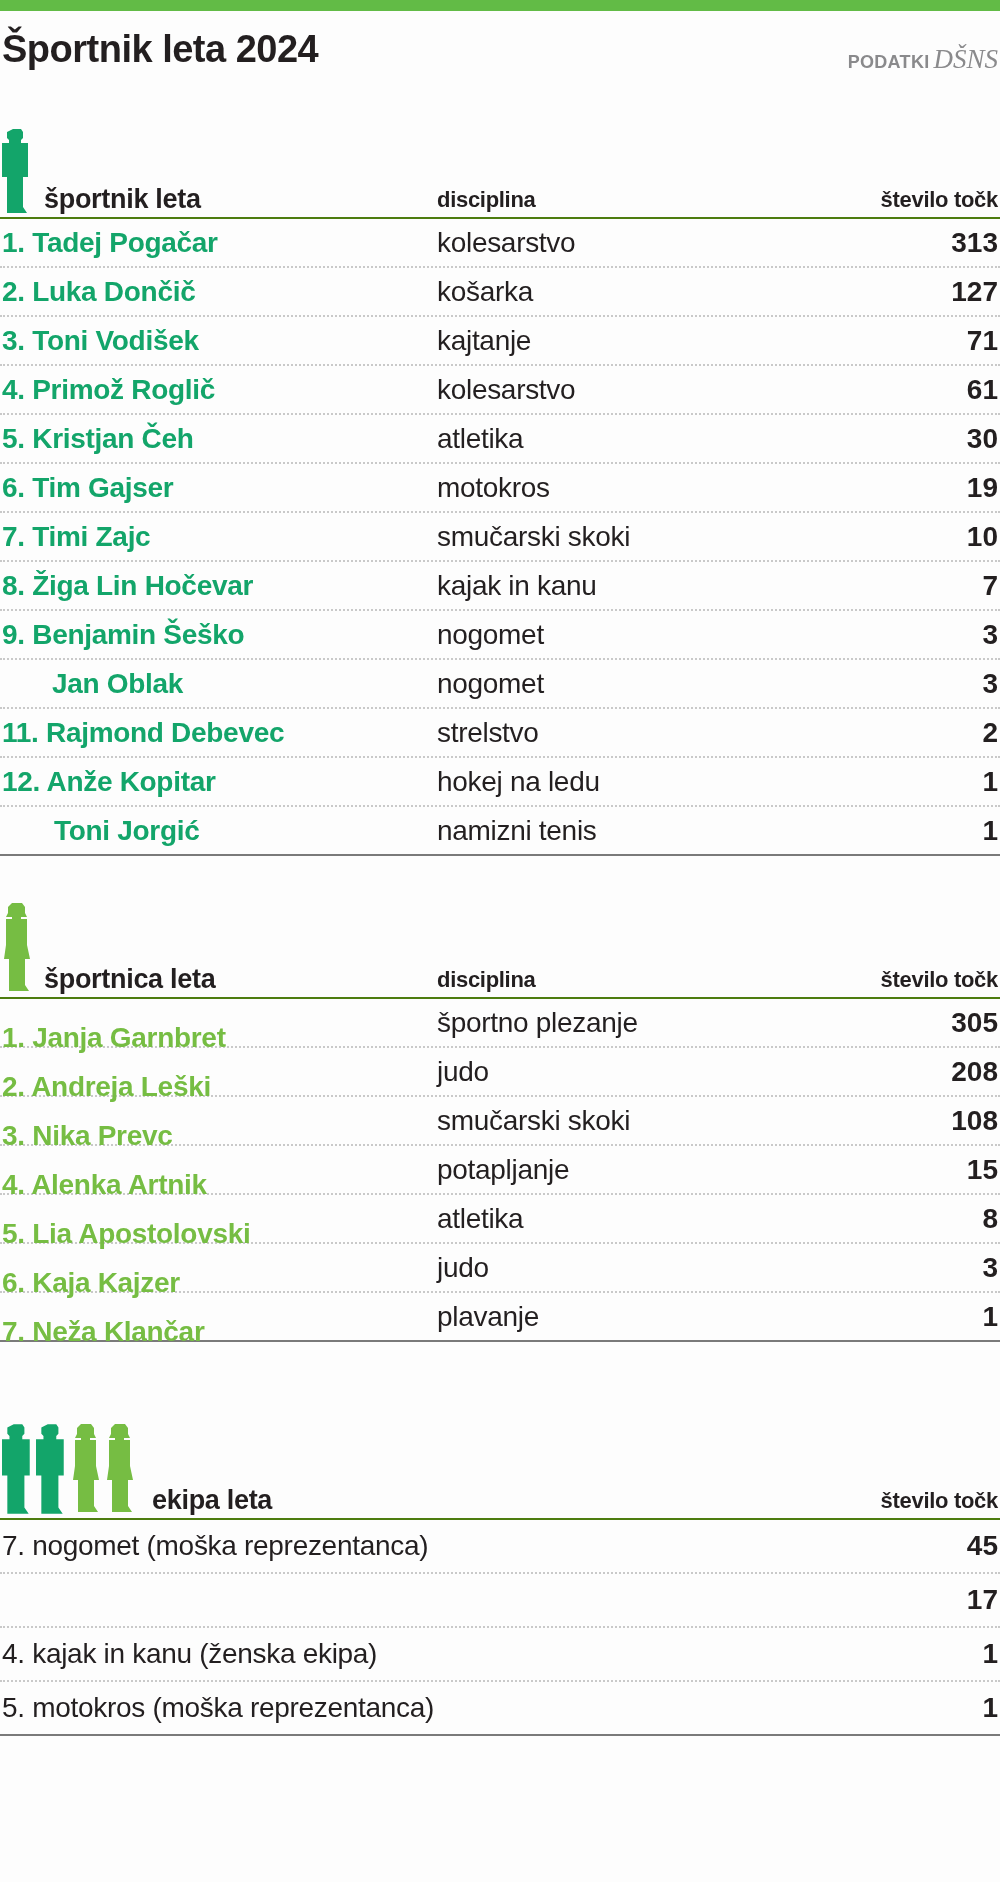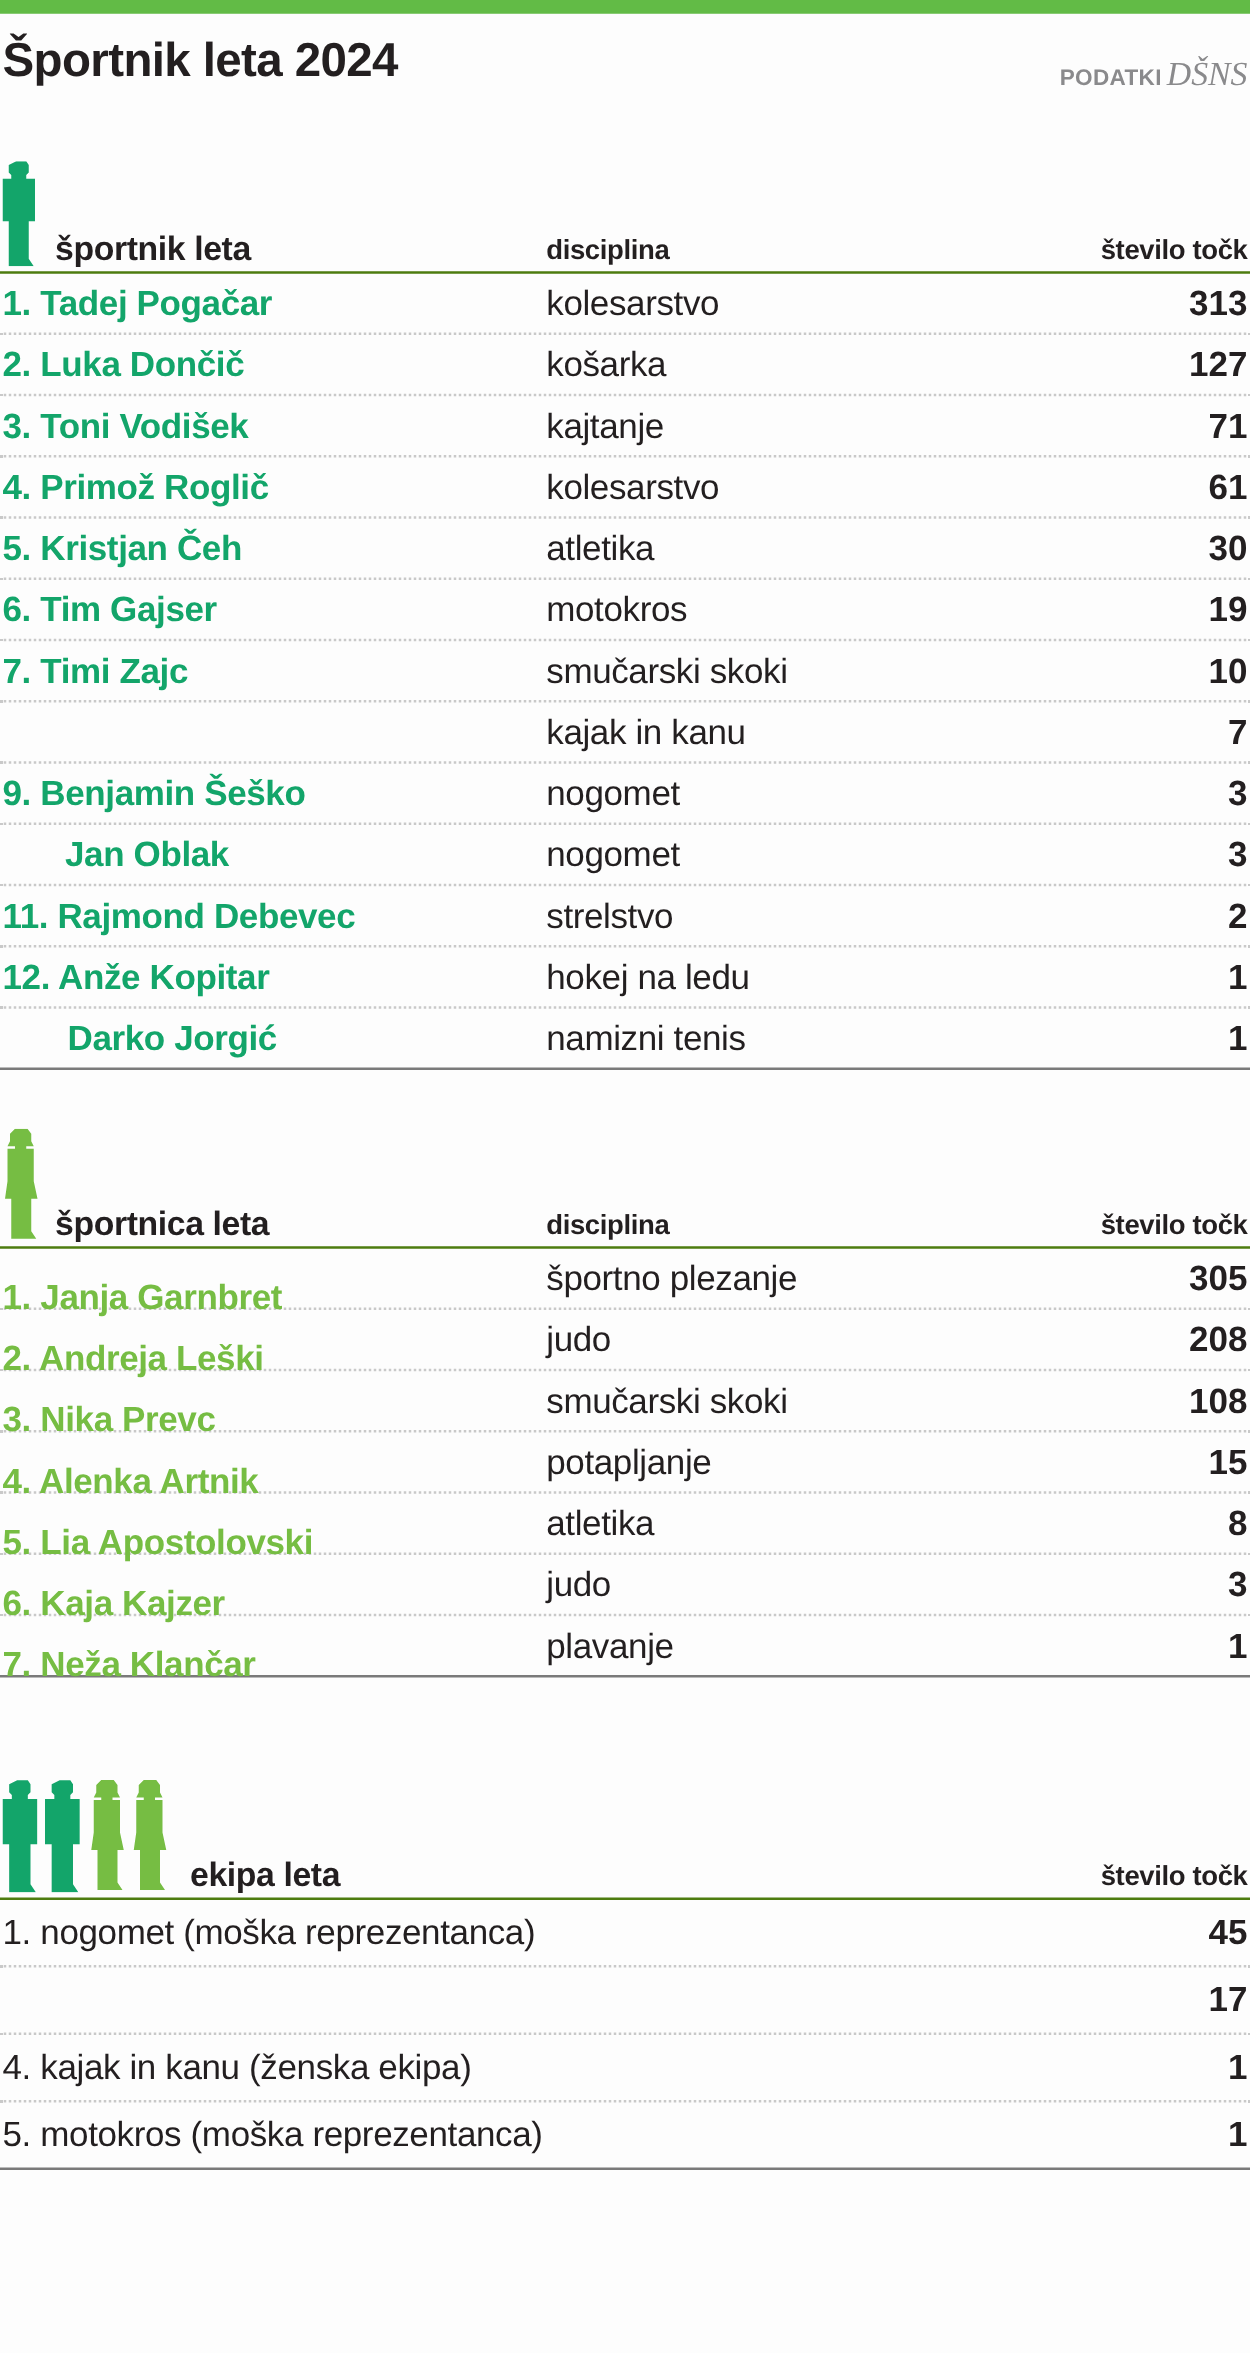--- a/index.html
+++ b/index.html
@@ -80,20 +80,21 @@
         <span class="name">6. Tim Gajser</span>
         <span class="disc">motokros</span>
         <span class="pts">19</span>
       </div>
     <div class="row">
         <span class="name">7. Timi Zajc</span>
         <span class="disc">smučarski skoki</span>
         <span class="pts">10</span>
       </div>
     <div class="row">
+        <span class="name">8. Žiga Lin Hočevar</span>
         <span class="disc">kajak in kanu</span>
         <span class="pts">7</span>
       </div>
     <div class="row">
         <span class="name">9. Benjamin Šeško</span>
         <span class="disc">nogomet</span>
         <span class="pts">3</span>
       </div>
     <div class="row">
         <span class="name" style="left:52px;">Jan Oblak</span>
@@ -104,21 +105,21 @@
         <span class="name">11. Rajmond Debevec</span>
         <span class="disc">strelstvo</span>
         <span class="pts">2</span>
       </div>
     <div class="row">
         <span class="name">12. Anže Kopitar</span>
         <span class="disc">hokej na ledu</span>
         <span class="pts">1</span>
       </div>
     <div class="row">
-        <span class="name" style="left:54px;">Darko Jorgić</span>
+        <span class="name" style="left:54px;">Toni Jorgić</span>
         <span class="disc">namizni tenis</span>
         <span class="pts">1</span>
       </div>
   </div>
 </div>
 
 <div class="section women" style="top:897px;">
   <div class="sec-head">
     <div class="icons">
       <svg width="30" height="90" viewBox="0 0 30 90">
@@ -182,21 +183,21 @@
         </svg>
       <svg width="32" height="90" viewBox="0 0 30 90">
           <path fill="#76bd43" d="M10 0 h10 l3 4 v6 l2 4 h-6 v2 h6 v26 l3 14 h-5 v26 l4 6 h-20 v-32 h-5 l2 -14 v-26 h6 v-2 h-6 l2 -4 v-6 z"></path>
         </svg>
     </div>
     <div class="label" style="left:152px;">ekipa leta</div>
     <div class="col-pts">število točk</div>
   </div>
   <div class="rows">
     <div class="row">
-        <span class="name">1. nogomet (moška reprezentanca)</span>
+        <span class="name">7. nogomet (moška reprezentanca)</span>
         <span class="pts">45</span>
       </div>
     <div class="row">
         <span class="pts">17</span>
       </div>
     <div class="row">
         <span class="name">4. kajak in kanu (ženska ekipa)</span>
         <span class="pts">1</span>
       </div>
     <div class="row">

